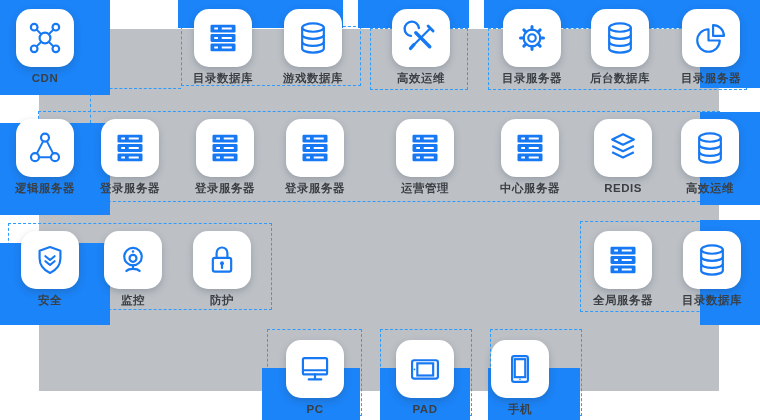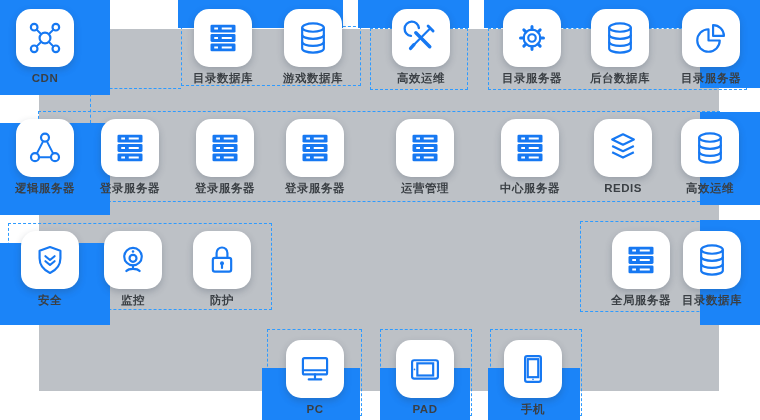--- a/index.html
+++ b/index.html
@@ -319,21 +319,21 @@
   <div class="lbl">监控</div>
 </div>
 <div class="tile r3" style="left:177px">
   <div class="card">
       <svg class="ic">
         <use href="#i-lock"></use>
       </svg>
     </div>
   <div class="lbl">防护</div>
 </div>
-<div class="tile r3" style="left:596px">
+<div class="tile r3" style="left:578px">
   <div class="card">
       <svg class="ic">
         <use href="#i-server"></use>
       </svg>
     </div>
   <div class="lbl">全局服务器</div>
 </div>
 <div class="tile r3" style="left:667px">
   <div class="card">
       <svg class="ic">
@@ -352,20 +352,20 @@
   <div class="lbl">PC</div>
 </div>
 <div class="tile r4" style="left:380px">
   <div class="card">
       <svg class="ic">
         <use href="#i-pad"></use>
       </svg>
     </div>
   <div class="lbl">PAD</div>
 </div>
-<div class="tile r4" style="left:488px">
+<div class="tile r4" style="left:475px">
   <div class="card">
       <svg class="ic">
         <use href="#i-phone"></use>
       </svg>
     </div>
   <div class="lbl">手机</div>
 </div>
 
 </body></html>

